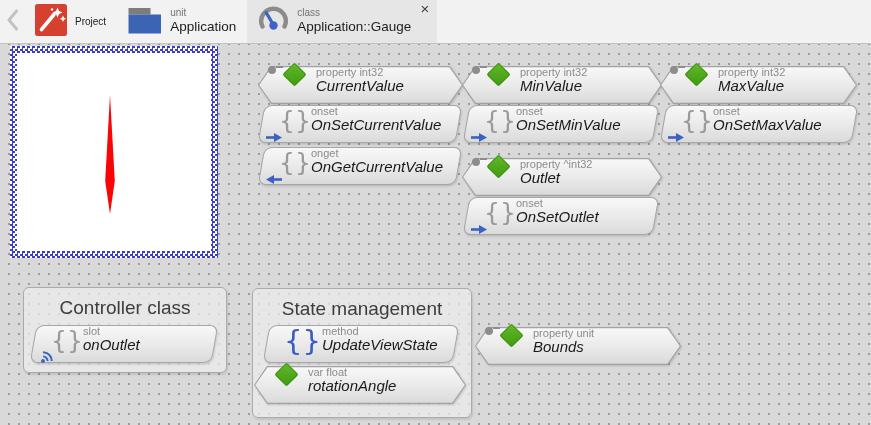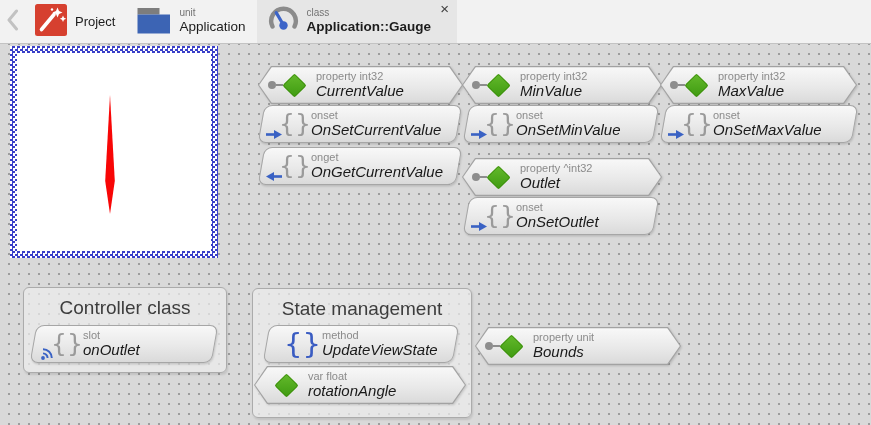--- a/index.html
+++ b/index.html
@@ -3,25 +3,25 @@
 <meta charset="utf-8">
 <style>
   html,body{margin:0;padding:0;background:#d9d9d9;}
   body{width:871px;height:425px;overflow:hidden;font-family:"Liberation Sans",sans-serif;-webkit-font-smoothing:antialiased;}
 
   
   .tabbar{height:43px;background:#f2f2f2;border-bottom:1px solid #c3c3c3;display:flex;align-items:stretch;}
   .backbtn{width:24px;display:flex;align-items:center;justify-content:center;}
   .tab{display:flex;align-items:center;gap:8px;padding:0 11px;cursor:default;}
   .tab.active{background:#e6e6e6;position:relative;padding-right:26px;}
-  .tab-label-single{font-size:13px;color:#1c1c1c;}
+  .tab-label-single{font-size:10px;color:#1c1c1c;}
   .tab-2line{display:flex;flex-direction:column;justify-content:center;line-height:1.25;}
   .tab-kind{font-size:10px;color:#737373;}
   .tab-main{font-size:13.5px;color:#1c1c1c;}
-  .tab-main.bold{font-weight:bold;}
+  .tab-main.bold{font-weight:normal;}
   .tab-close{position:absolute;top:0px;right:8px;font-size:15px;color:#3f3f3f;line-height:18px;}
 
   
   .canvas{position:relative;height:381px;background-color:#d9d9d9;
     background-image:radial-gradient(circle,#9d9d9d 1px,rgba(0,0,0,0) 1.45px);
     background-size:10px 10px;background-position:4px 5px;overflow:hidden;}
 
   
   .preview{position:absolute;left:10px;top:2px;width:208px;height:212px;box-sizing:border-box;
     padding:7px;background:repeating-conic-gradient(#3a3fc9 0% 25%,#ffffff 0% 50%);background-size:5px 5px;}
@@ -40,21 +40,21 @@
   .hex-shape::before{content:'';position:absolute;inset:1.2px;
     clip-path:polygon(12.5px 0%,calc(100% - 12.5px) 0%,100% 50%,calc(100% - 12.5px) 100%,0% 50%,12.5px 100%);
     clip-path:polygon(12.5px 0%,calc(100% - 12.5px) 0%,100% 50%,calc(100% - 12.5px) 100%,12.5px 100%,0% 50%);
     background:linear-gradient(180deg,#f8f8f8 0%,#e9e9e9 55%,#dadada 100%);}
 
   
   .skew{position:absolute;height:38px;}
   .skew-shape{position:absolute;inset:0;transform:skewX(-10deg);border-radius:8px;border:1px solid #a6a6a6;
     background:linear-gradient(180deg,#f8f8f8 0%,#e9e9e9 55%,#dadada 100%);box-shadow:1px 1.5px 2px rgba(0,0,0,0.14);}
 
-  .node-content{position:absolute;inset:0;display:flex;align-items:center;padding-left:10px;}
+  .node-content{position:absolute;inset:0;display:flex;padding-left:10px;}
   .node-content.braced{padding-left:18px;}
 
   .port{width:8px;height:8px;border-radius:50%;background:#8d8d8d;flex:0 0 auto;}
   .stub{width:7px;height:2px;background:#8d8d8d;flex:0 0 auto;}
   .diamond{width:17px;height:17px;transform:rotate(45deg);border-radius:2px;flex:0 0 auto;
     background:linear-gradient(135deg,#64ba2c,#3e9a10);box-shadow:inset 0 0 0 1px #3e8e0e;margin:0 7px 0 3px;}
   .diamond.noport{margin-left:8px;}
 
   .braces{font-family:"DejaVu Sans",sans-serif;font-size:25px;color:#9a9a9a;position:relative;
     width:26px;text-align:center;line-height:32px;flex:0 0 auto;letter-spacing:0px;}

